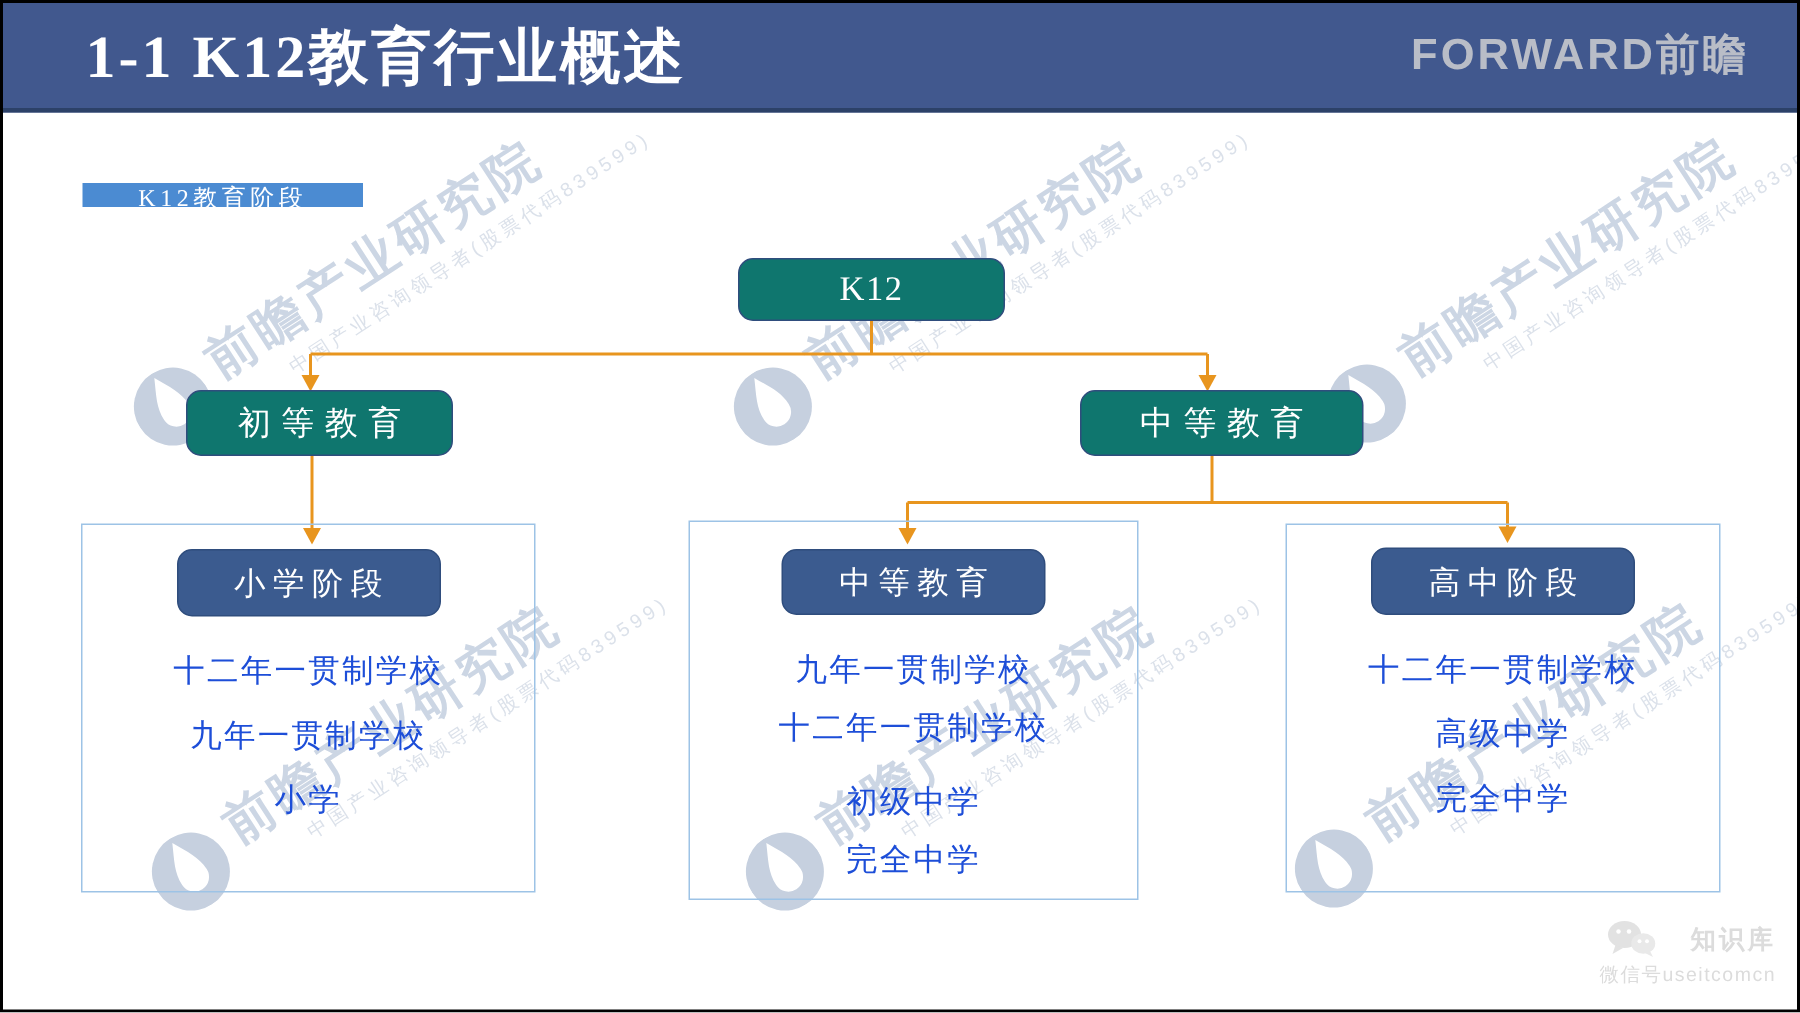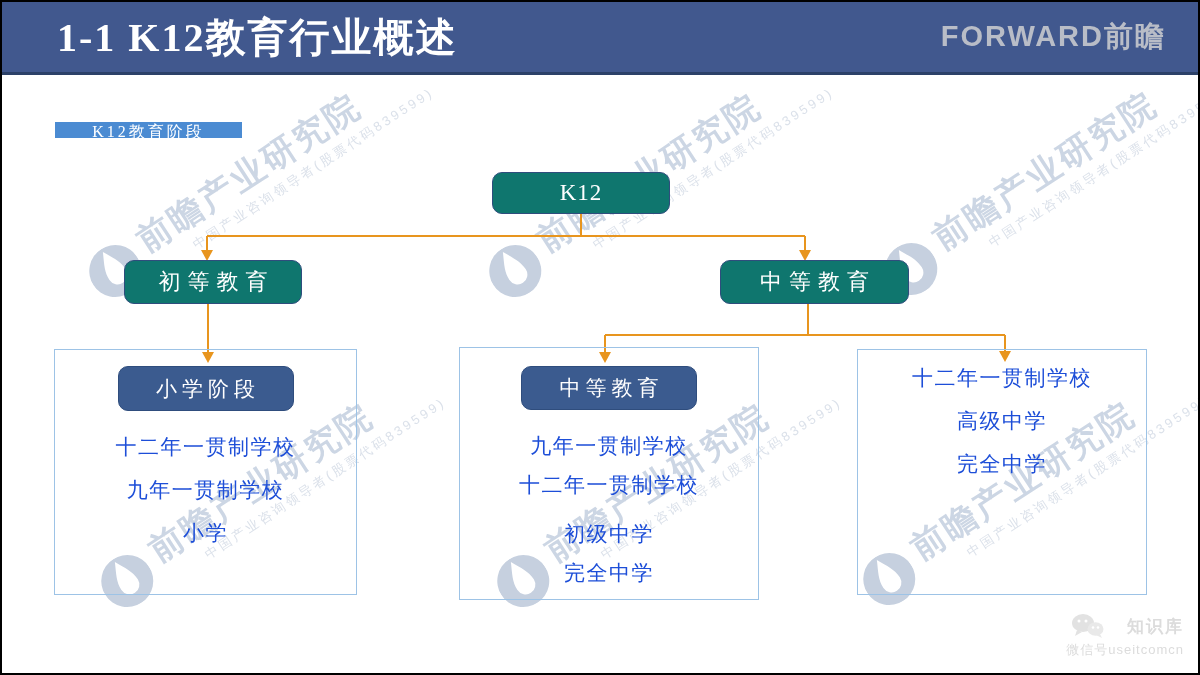--- a/index.html
+++ b/index.html
@@ -205,20 +205,23 @@
     <div class="stage">
       <span>中等教育</span>
     </div>
     <div class="item">九年一贯制学校</div>
     <div class="item">十二年一贯制学校</div>
     <div class="item" style="margin-top:10px;">初级中学</div>
     <div class="item">完全中学</div>
   </div>
 
   <div class="group" id="group-senior">
+    <div class="stage">
+      <span>高中阶段</span>
+    </div>
     <div class="item">十二年一贯制学校</div>
     <div class="item">高级中学</div>
     <div class="item">完全中学</div>
   </div>
 
   <div class="footer">
     <div class="row1">
       <svg width="34" height="26" viewBox="0 0 34 26">
         <ellipse cx="12" cy="10" rx="11" ry="9" fill="#e2e2e2"></ellipse>
         <path d="M6 17 L4 23 L11 19 Z" fill="#e2e2e2"></path>

